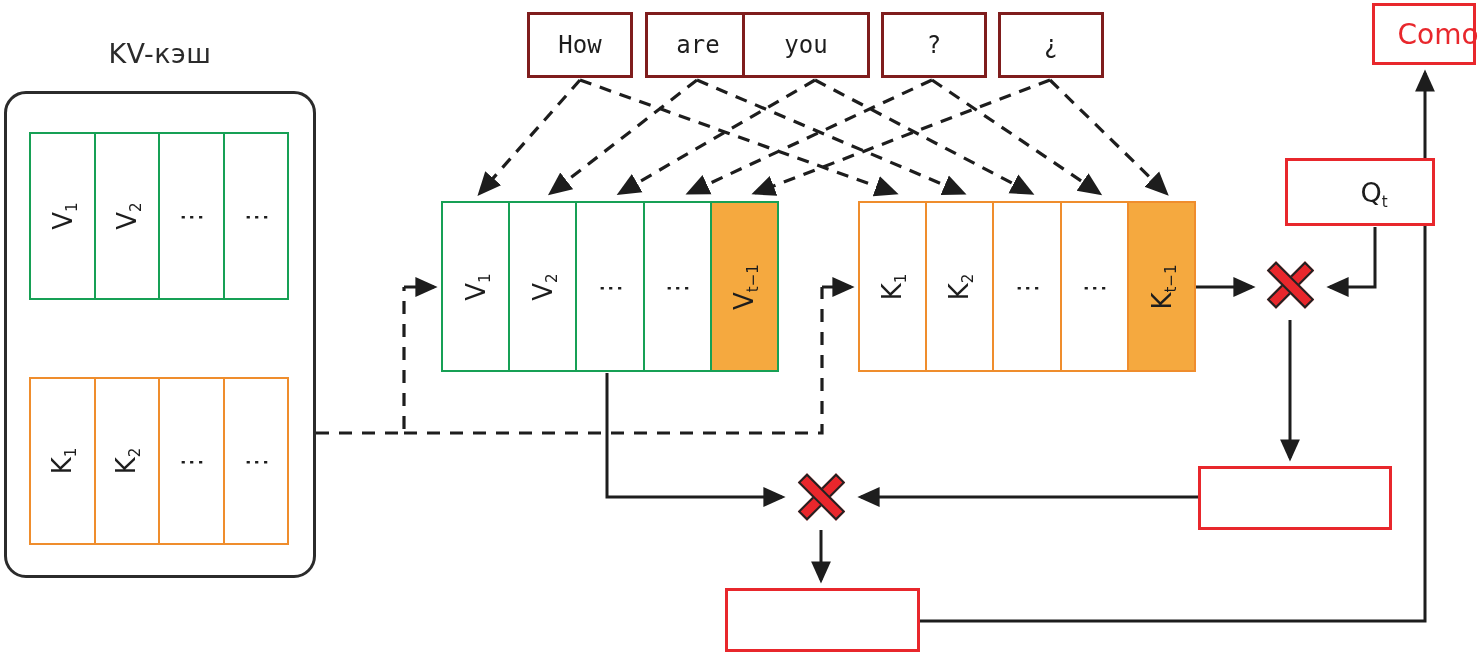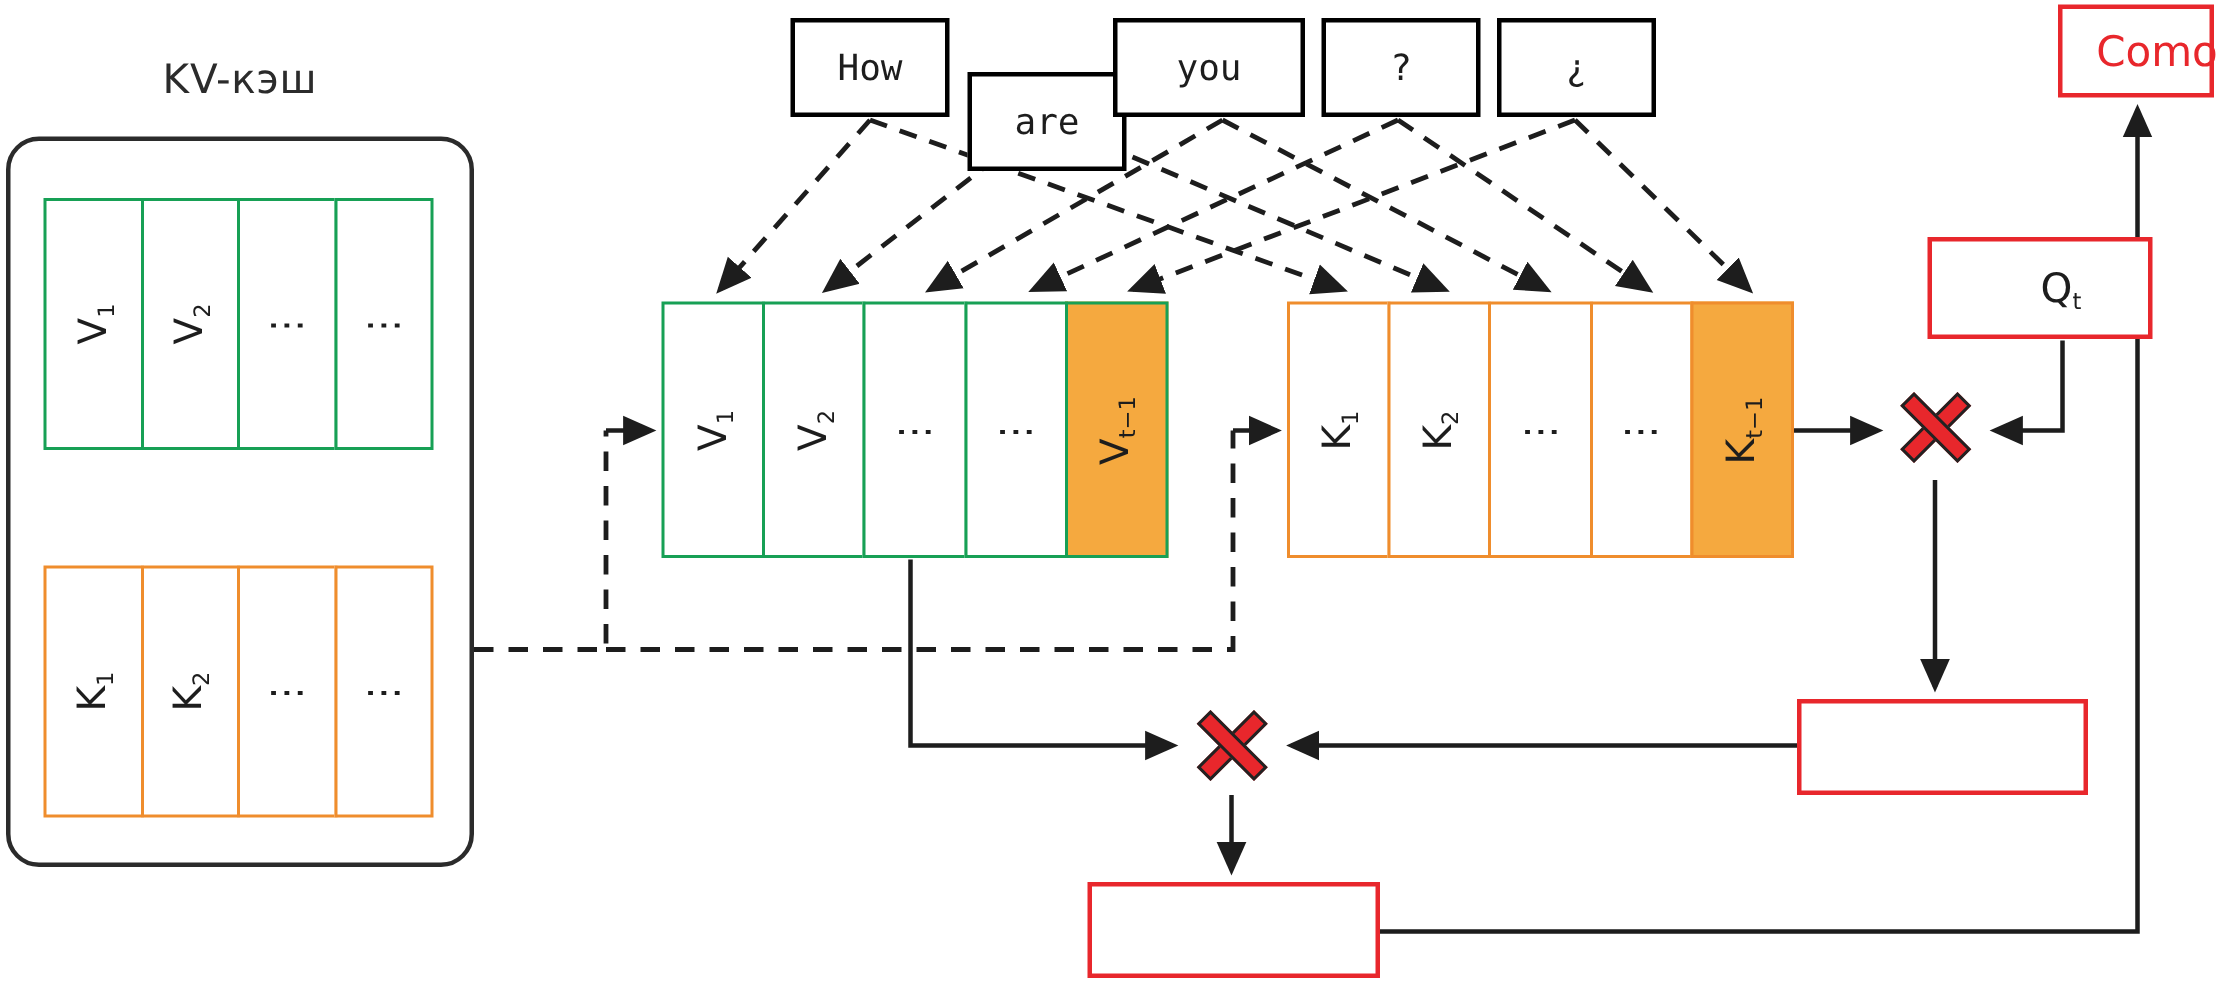--- a/index.html
+++ b/index.html
@@ -101,21 +101,21 @@
 
   
   .live-v-row { left: 441px; top: 201px; width: 338px; height: 171px; }
   .live-k-row { left: 858px; top: 201px; width: 338px; height: 171px; }
 
   
   .token {
     position: absolute;
     top: 12px;
     height: 66px;
-    border: 3px solid #000000;
+    border: 3px solid #7f1d1d;
     box-sizing: border-box;
     background: #ffffff;
     display: flex;
     align-items: center;
     justify-content: center;
     font-family: "DejaVu Sans Mono", monospace;
     font-size: 24px;
     color: #1d1d1d;
   }
 
@@ -248,21 +248,21 @@
       </div>
       <div class="cell">
         <span class="dots">⋮</span>
       </div>
       <div class="cell">
         <span class="dots">⋮</span>
       </div>
     </div>
 
     <div class="token" style="left:527px;width:106px;">How</div>
-    <div class="token" style="left:645px;width:106px;margin-top:36px;">are</div>
+    <div class="token" style="left:645px;width:106px;">are</div>
     <div class="token" style="left:742px;width:128px;">you</div>
     <div class="token" style="left:881px;width:106px;">?</div>
     <div class="token" style="left:998px;width:106px;">¿</div>
 
     <div class="cellrow green live-v-row">
       <div class="cell">
         <span class="lbl"><span>V</span><sub>1</sub></span>
       </div>
       <div class="cell">
         <span class="lbl"><span>V</span><sub>2</sub></span>

